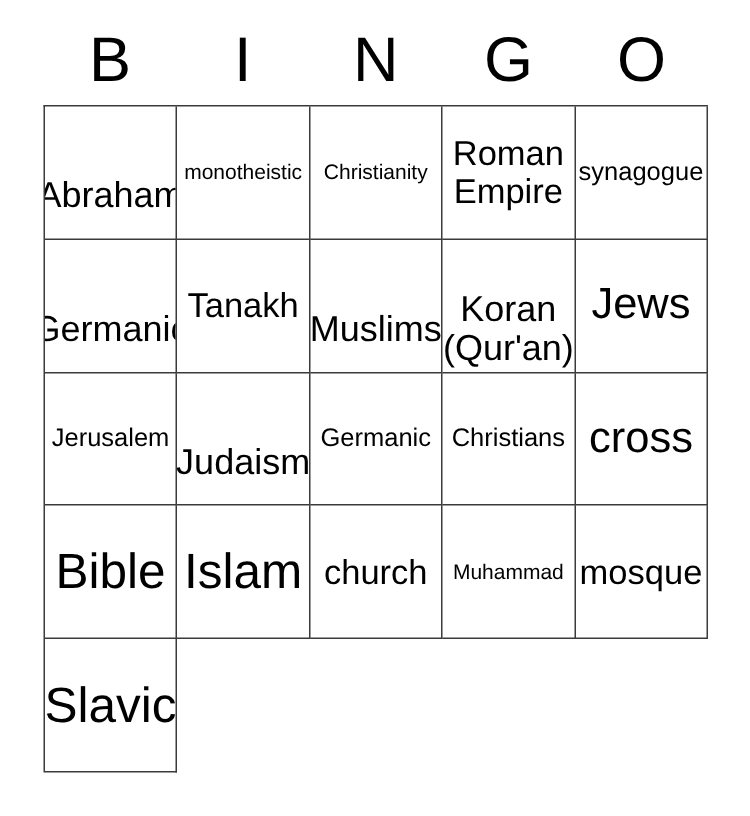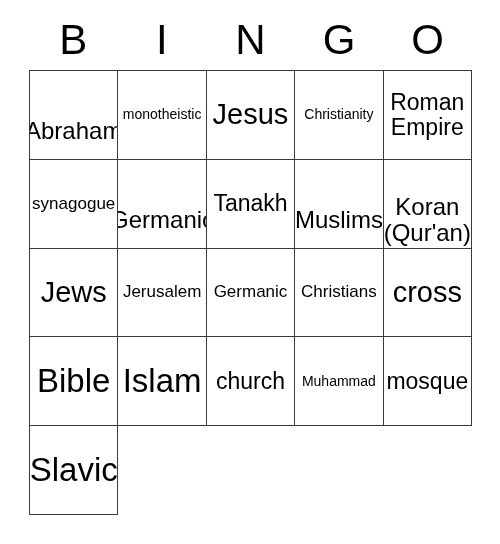--- a/index.html
+++ b/index.html
@@ -91,23 +91,20 @@
     <div class="header-cell">O</div>
   </div>
 
   <div class="grid" id="bingo-grid">
       <div class="cell fs-m">
         <span>Abraham</span>
       </div>
       <div class="cell fs-xs">
         <span>monotheistic</span>
       </div>
-      <div class="cell fs-xl">
-        <span>Jesus</span>
-      </div>
       <div class="cell fs-xs">
         <span>Christianity</span>
       </div>
       <div class="cell fs-l">
         <span>Roman Empire</span>
       </div>
       <div class="cell fs-s">
         <span>synagogue</span>
       </div>
       <div class="cell fs-m">
@@ -120,20 +117,23 @@
         <span>Muslims</span>
       </div>
       <div class="cell fs-m">
         <span>Koran (Qur'an)</span>
       </div>
       <div class="cell fs-xl">
         <span>Jews</span>
       </div>
       <div class="cell fs-s">
         <span>Jerusalem</span>
+      </div>
+      <div class="cell fs-m">
+        <span>Judaism</span>
       </div>
       <div class="cell fs-s">
         <span>Germanic</span>
       </div>
       <div class="cell fs-s">
         <span>Christians</span>
       </div>
       <div class="cell fs-xl">
         <span>cross</span>
       </div>

